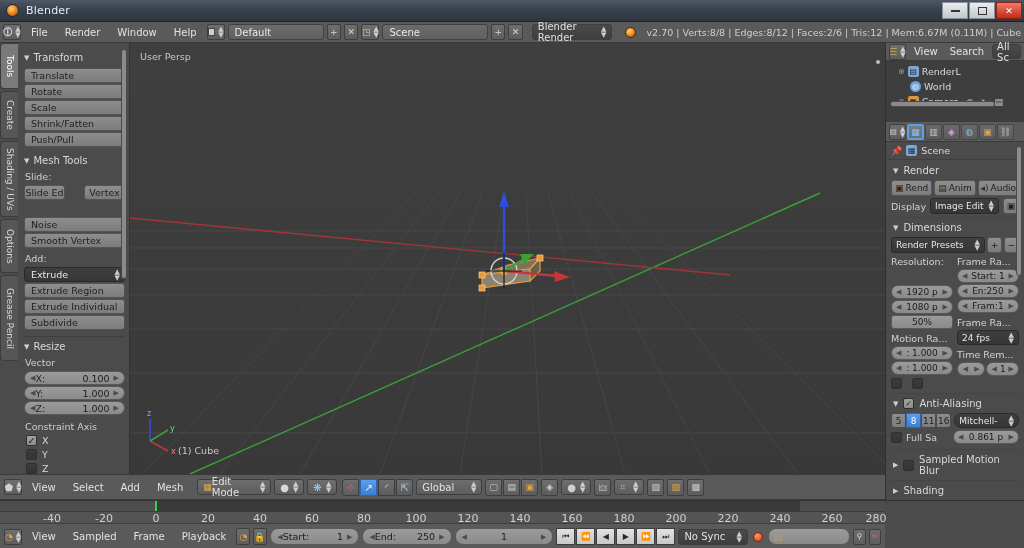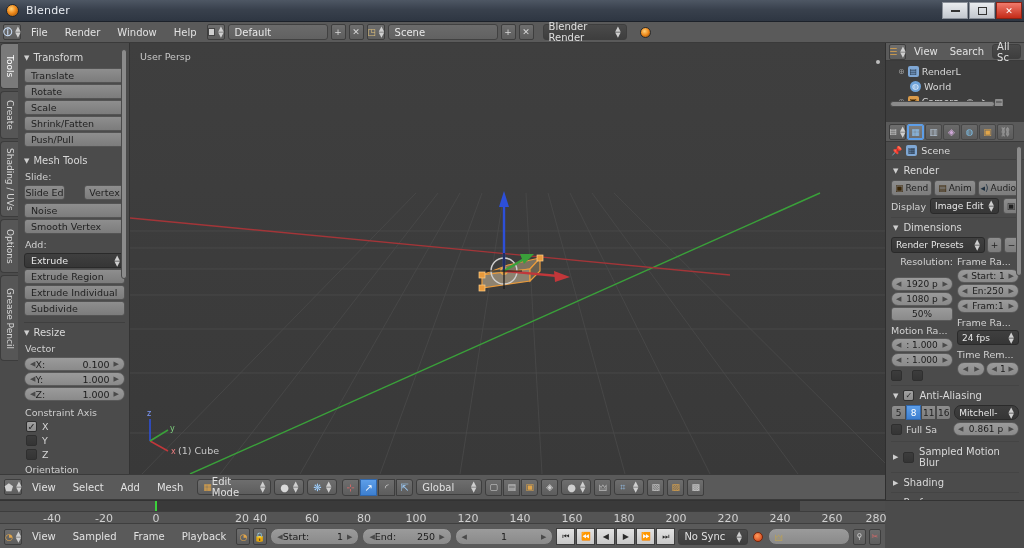--- a/index.html
+++ b/index.html
@@ -108,21 +108,21 @@
     border: 1px solid #545454; border-radius: 3px;
     color: #1f1f1f; font-size: 9.5px;
     display: flex; align-items: center; padding-left: 6px;
     margin-bottom: 1px;
   }
   .toolbtn.dark {
     background: linear-gradient(180deg,#3f3f3f 0%,#363636 100%);
     color: #e6e6e6; border-color: #2a2a2a; justify-content: space-between; padding-right: 4px;
   }
   .sublabel { color: #cfcfcf; font-size: 9.5px; margin: 5px 0 3px 1px; }
-  .row2 { display: flex; gap: 19px; margin-bottom: 3px; }
+  .row2 { display: flex; gap: 19px; margin-bottom: 17px; }
   .row2 .toolbtn { flex: 1; margin-bottom: 0; justify-content: center; padding-left: 0; }
   .numfield {
     height: 14px; border-radius: 7px;
     background: linear-gradient(180deg,#9b9b9b 0%,#8a8a8a 100%);
     border: 1px solid #5a5a5a;
     color: #1c1c1c; font-size: 9.5px;
     display: flex; align-items: center; justify-content: space-between;
     padding: 0 5px; margin-bottom: 1px;
   }
   .numfield .lab { opacity: .95; }
@@ -330,20 +330,21 @@
     <div class="field" style="width:110px;">Scene</div>
     <div class="iconbtn">+</div>
     <div class="iconbtn">✕</div>
 
     <div class="btn dark" style="width:84px;justify-content:space-between;margin-left:6px;">
       <span>Blender Render</span>
       <span class="dd-arrows">▲<br>▼</span>
     </div>
 
     <div class="bl-dot" style="margin-left:10px;"></div>
+    <div class="statustext" style="margin-left:7px;">v2.70 | Verts:8/8 | Edges:8/12 | Faces:2/6 | Tris:12 | Mem:6.67M (0.11M) | Cube</div>
   </div>
 
   <div class="leftpanel">
     <div class="vtabs">
       <div class="vtab active" style="height:46px;">Tools</div>
       <div class="vtab" style="height:48px;">Create</div>
       <div class="vtab" style="height:76px;">Shading / UVs</div>
       <div class="vtab" style="height:54px;">Options</div>
       <div class="vtab" style="height:86px;">Grease Pencil</div>
     </div>
@@ -681,21 +682,21 @@
         <div class="pbtn dark" style="flex:1;justify-content:space-between;padding:0 4px;">
           <span>Render Presets</span>
           <span class="dd-arrows">▲<br>▼</span>
         </div>
         <div class="pbtn" style="flex:none;width:15px;">+</div>
         <div class="pbtn" style="flex:none;width:15px;">−</div>
       </div>
 
       <div style="display:flex;gap:4px;">
         <div style="flex:1;">
-          <div class="plabel" style="margin-bottom:10px;text-align:right;">Resolution:</div>
+          <div class="plabel" style="margin-bottom:18px;">Resolution:</div>
           <div class="pnum">
             <span class="arrw">◀</span>
               <span>1920 p</span>
               <span class="arrw">▶</span>
           </div>
           <div class="pnum">
             <span class="arrw">◀</span>
               <span>1080 p</span>
               <span class="arrw">▶</span>
           </div>
@@ -803,21 +804,21 @@
 
   <div class="timeline">
     <div class="tl-track">
       <div class="tl-range" style="left:0px;width:155px;background:#4d4d4d;"></div>
       <div class="tl-range" style="left:800px;width:85px;background:#4d4d4d;"></div>
       <div class="tl-playhead" style="left:155px;"></div>
       <div class="tl-ruler">
         <span class="tl-tick" style="left:52px;">-40</span>
         <span class="tl-tick" style="left:104px;">-20</span>
         <span class="tl-tick" style="left:156px;">0</span>
-        <span class="tl-tick" style="left:208px;margin-left:34px;">20</span>
+        <span class="tl-tick" style="left:208px;">20</span>
         <span class="tl-tick" style="left:260px;">40</span>
         <span class="tl-tick" style="left:312px;">60</span>
         <span class="tl-tick" style="left:364px;">80</span>
         <span class="tl-tick" style="left:416px;">100</span>
         <span class="tl-tick" style="left:468px;">120</span>
         <span class="tl-tick" style="left:520px;">140</span>
         <span class="tl-tick" style="left:572px;">160</span>
         <span class="tl-tick" style="left:624px;">180</span>
         <span class="tl-tick" style="left:676px;">200</span>
         <span class="tl-tick" style="left:728px;">220</span>

